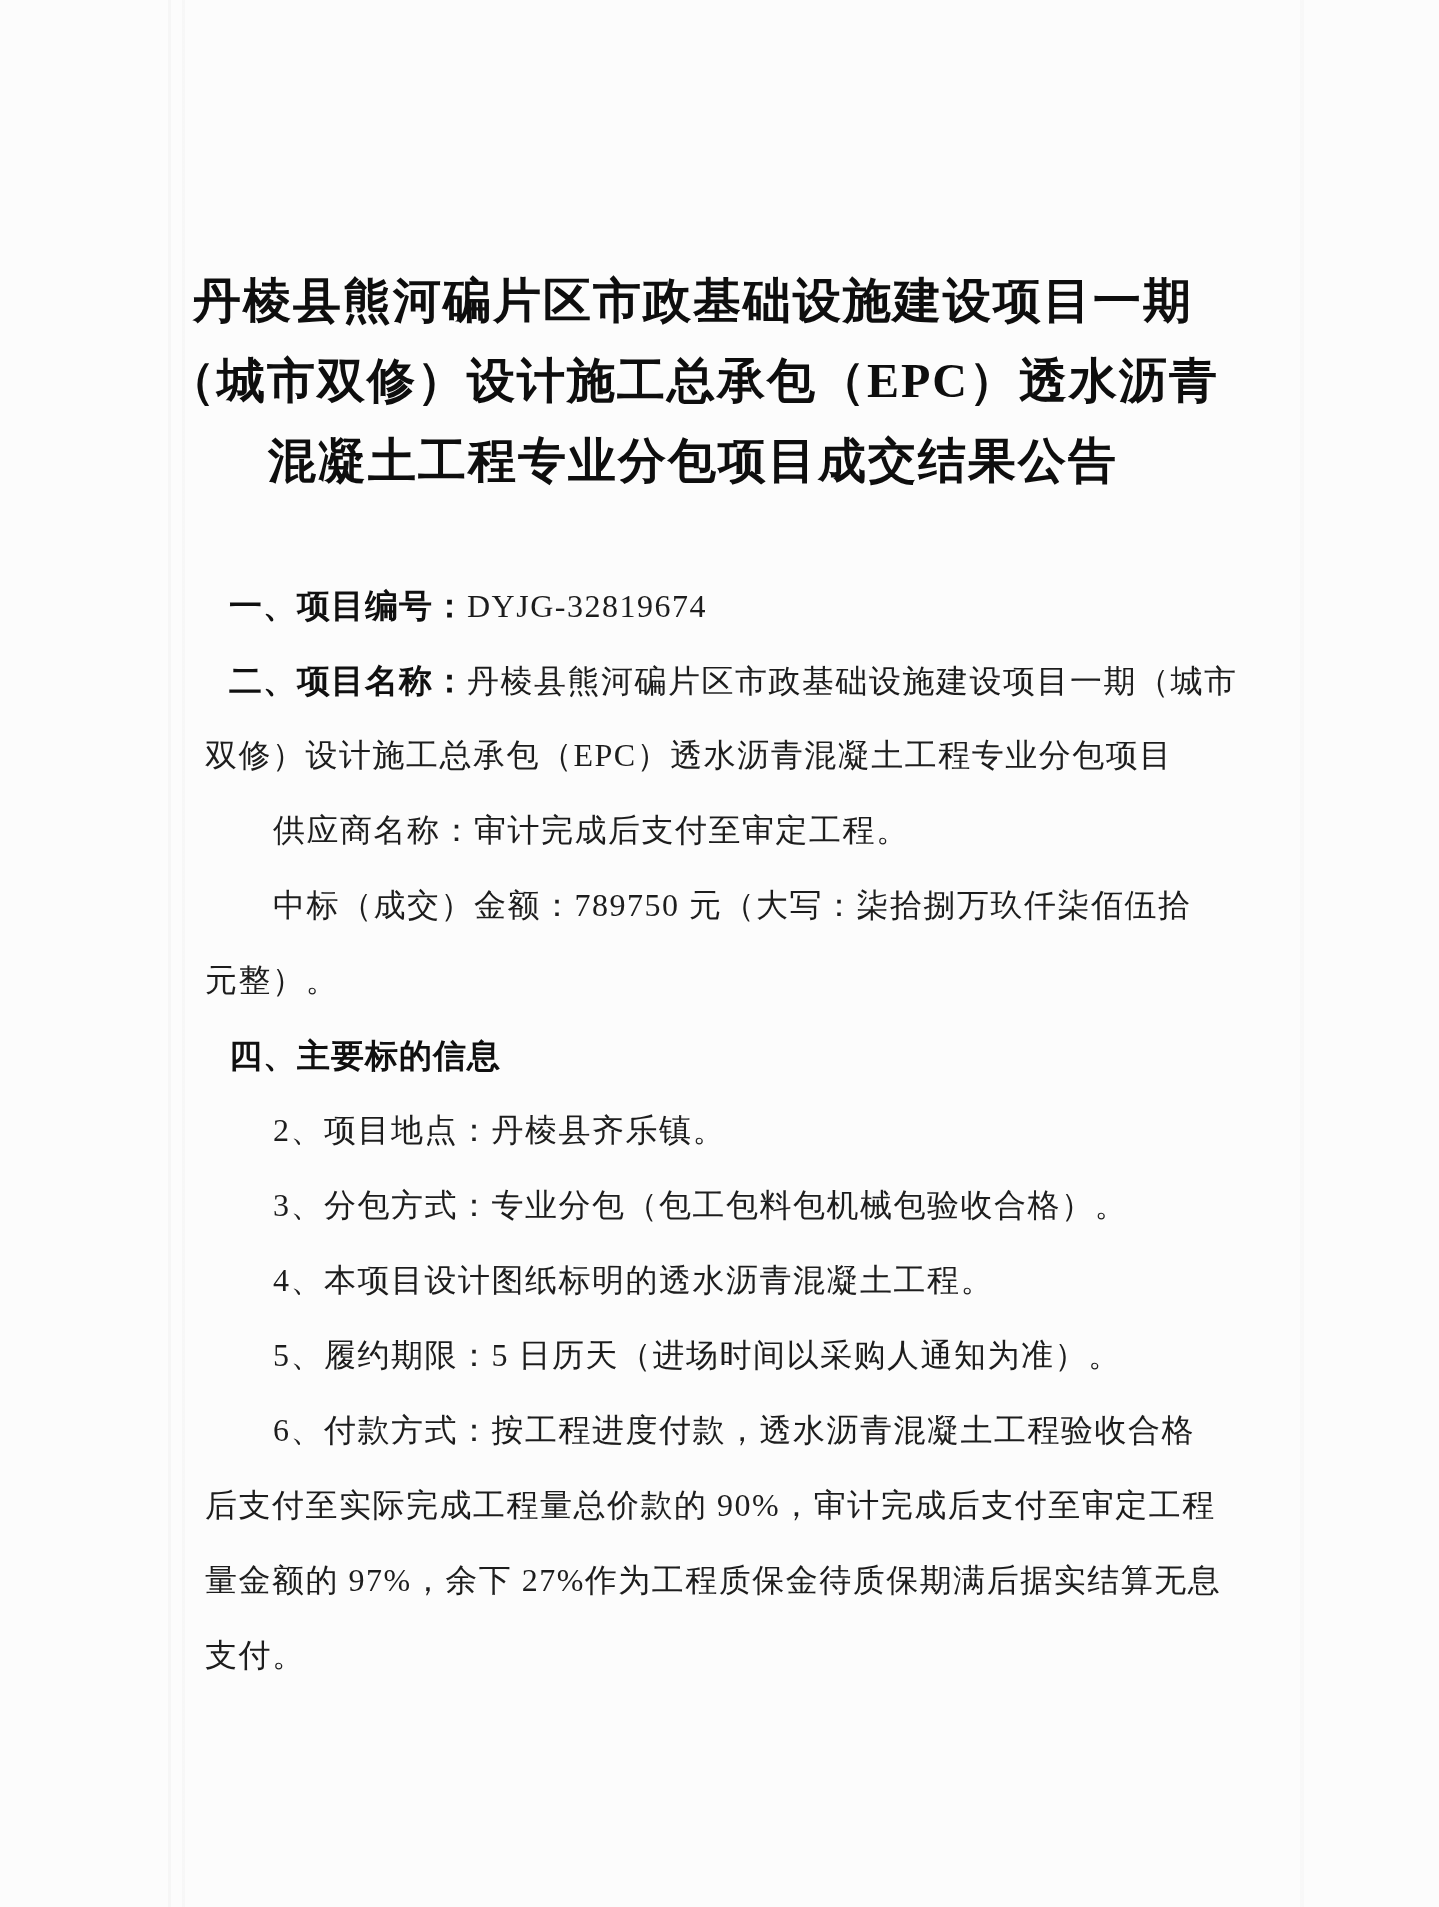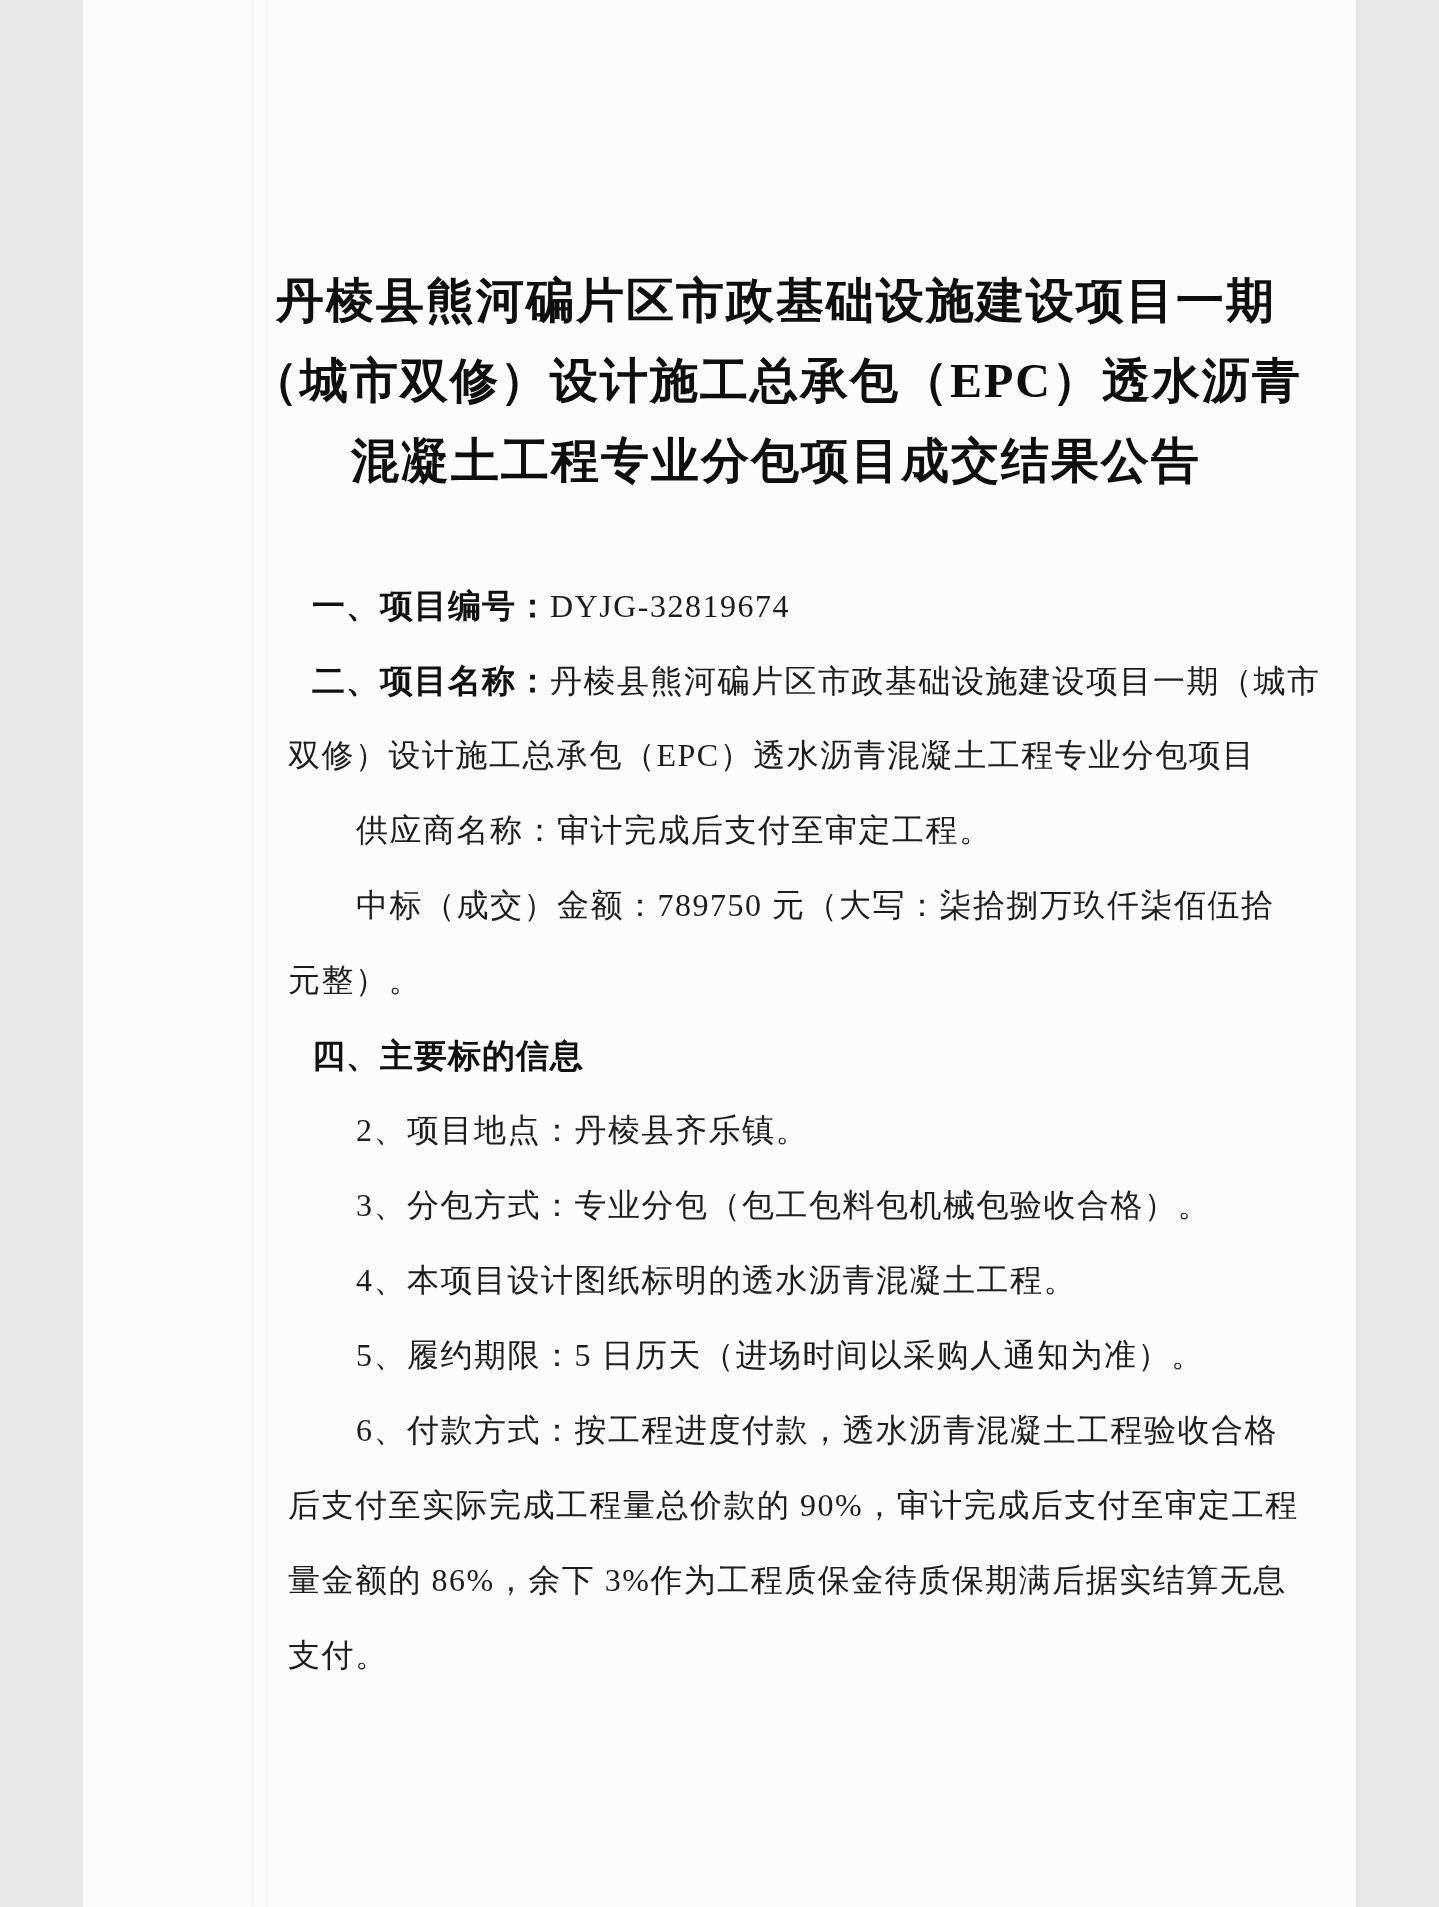--- a/index.html
+++ b/index.html
@@ -1,18 +1,18 @@
 <!DOCTYPE html>
 <html><head>
 <meta charset="utf-8">
 <style>
   html,body{margin:0;padding:0;background:#e8e8e8;}
   .page{
     position:relative;
-    width:1273px;height:1907px;
+    width:1439px;height:1907px;
     margin:0 auto;
     background:#fcfcfc;
     overflow:hidden;
     font-family:"Liberation Serif","DejaVu Serif",serif;
     text-decoration:underline;
   }
   
   .page::before{
     content:"";
     position:absolute;top:0;left:0;width:100%;height:100%;
@@ -97,18 +97,18 @@
     <div class="line indent"><span>3、分包方式：专业分包（包工包料包机械包验收合格）。</span></div>
 
     <div class="line indent"><span>4、本项目设计图纸标明的透水沥青混凝土工程。</span></div>
 
     <div class="line indent"><span>5、履约期限：5 日历天（进场时间以采购人通知为准）。</span></div>
 
     <div class="line indent"><span>6、付款方式：按工程进度付款，透水沥青混凝土工程验收合格</span></div>
 
     <div class="line"><span>后支付至实际完成工程量总价款的 90%，审计完成后支付至审定工程</span></div>
 
-    <div class="line"><span>量金额的 86%，余下 3%作为工程质保金待质保期满后据实结算无息</span></div>
+    <div class="line"><span>量金额的 97%，余下 27%作为工程质保金待质保期满后据实结算无息</span></div>
 
     <div class="line"><span>支付。</span></div>
 
   </div>
 </div>
 
 </body></html>

